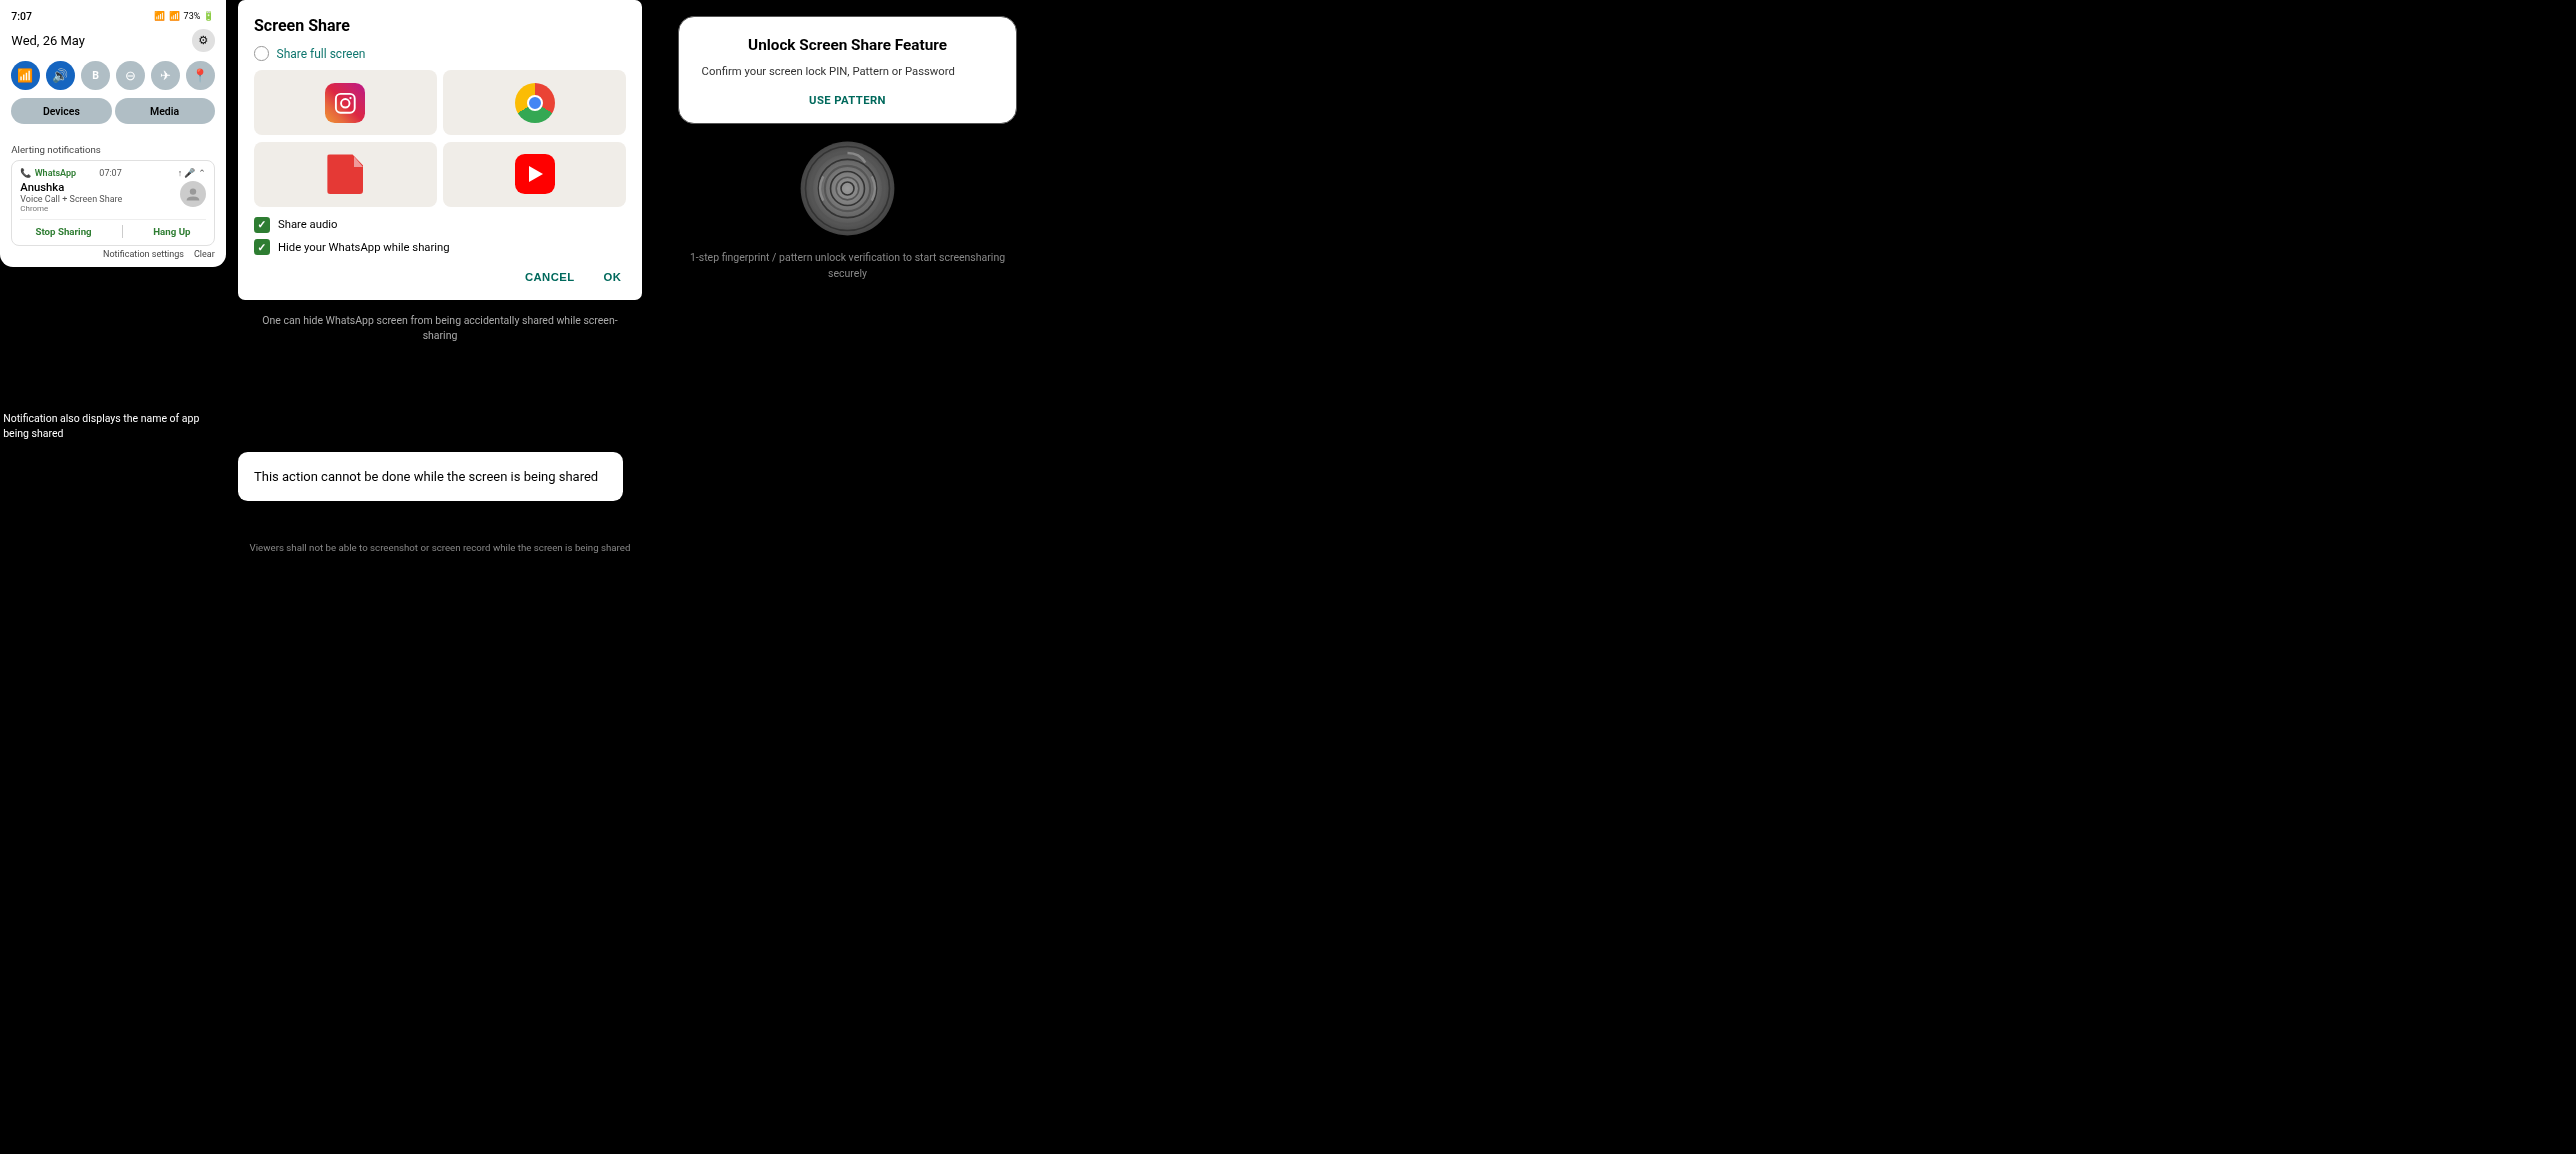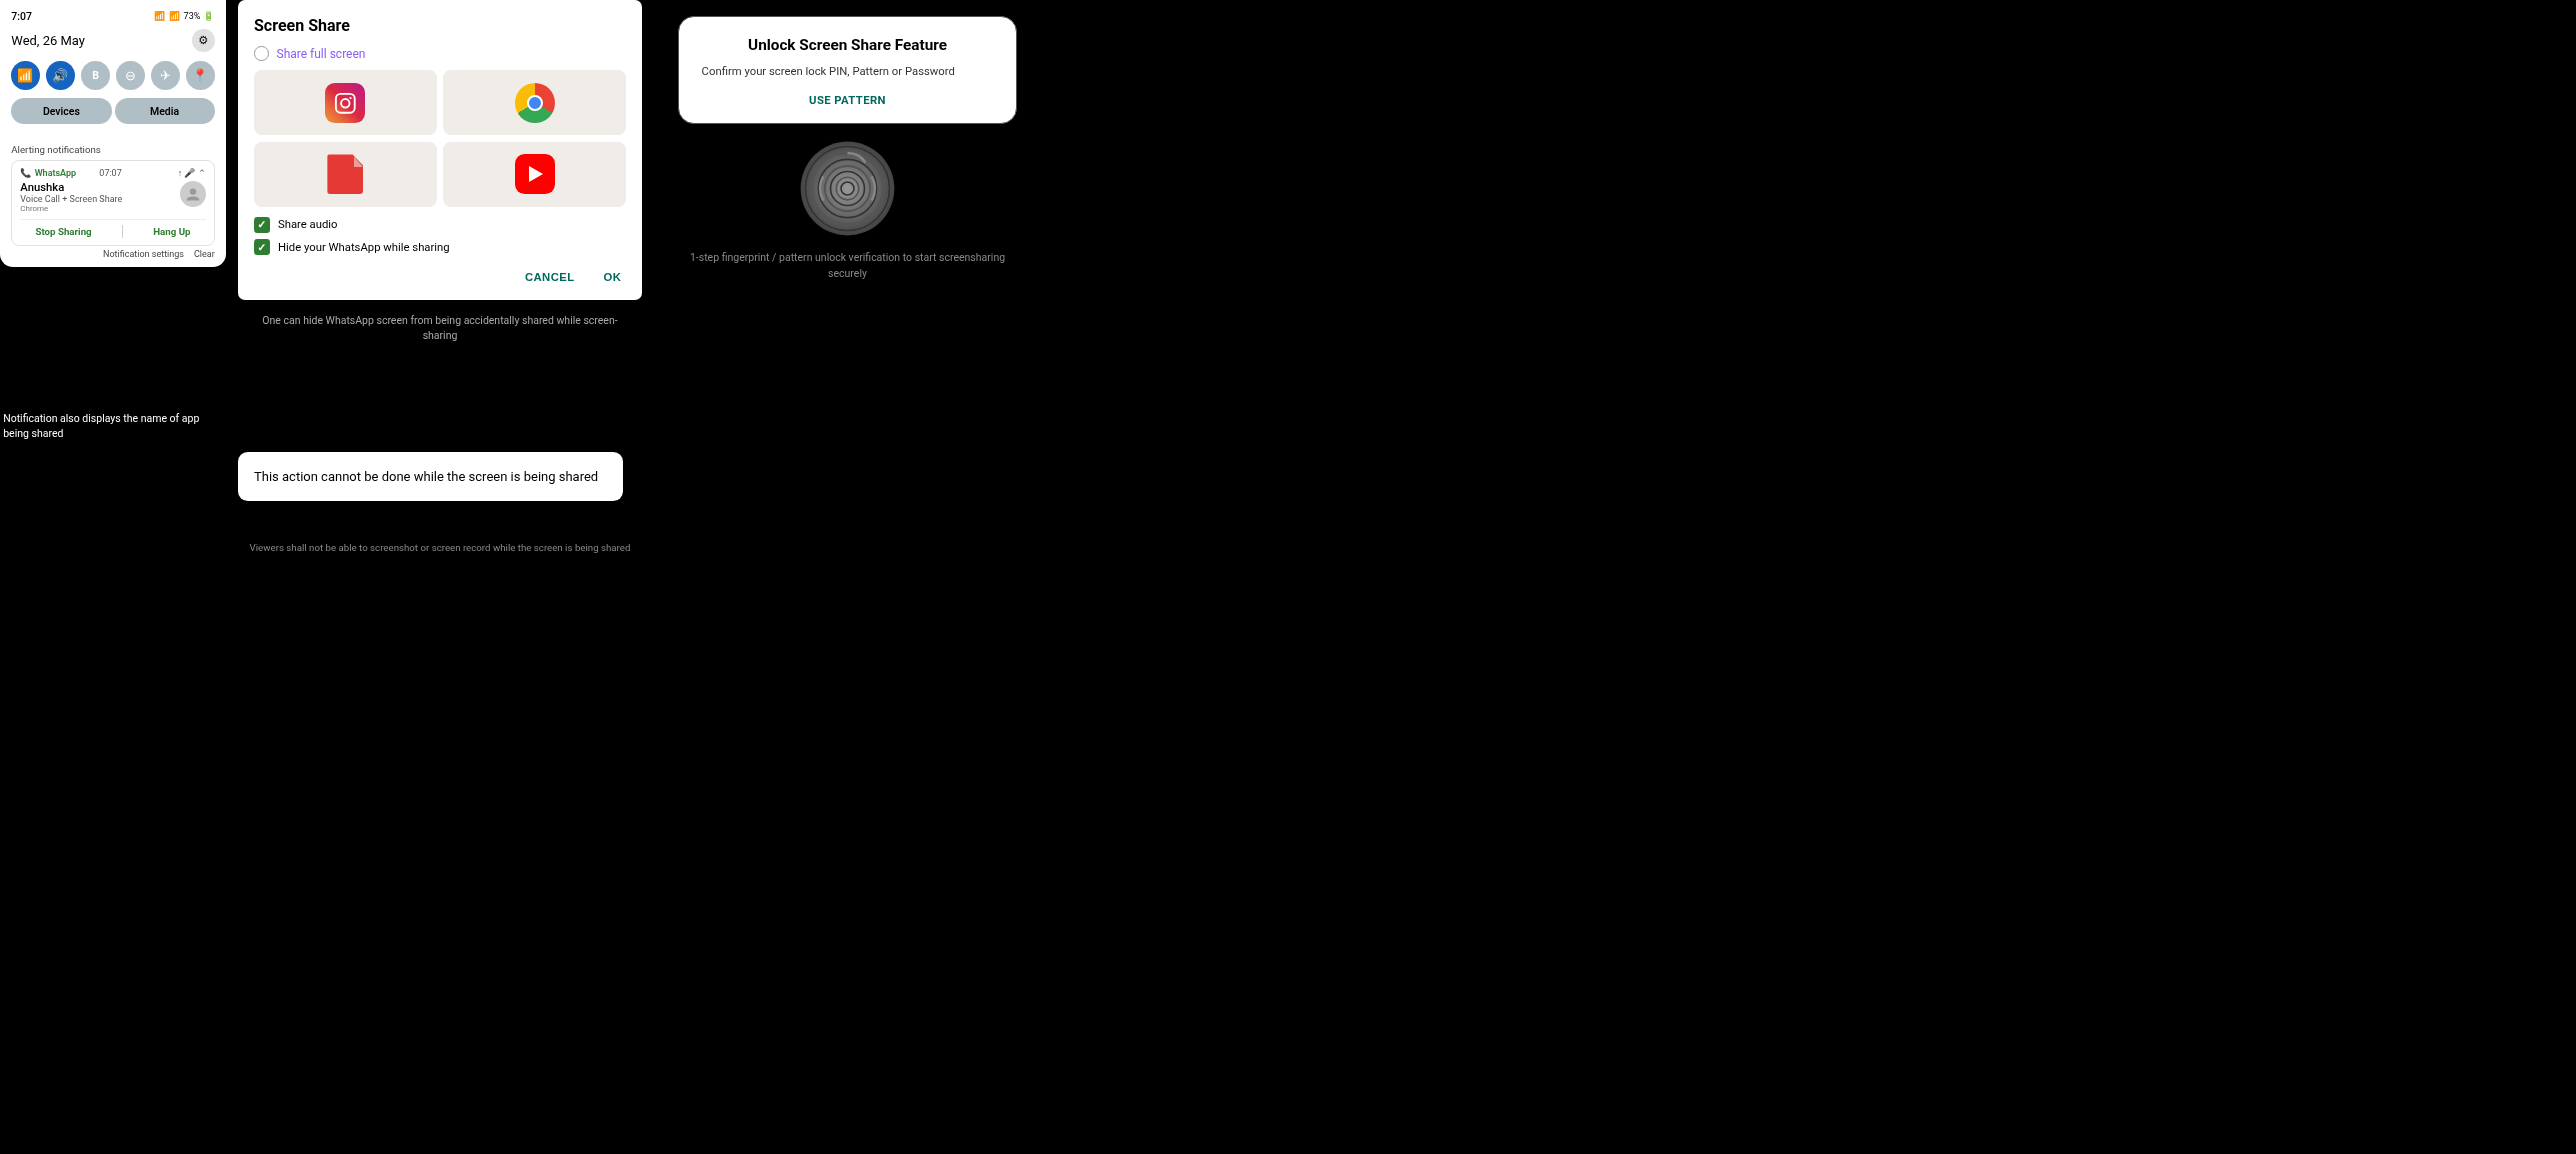--- a/index.html
+++ b/index.html
@@ -225,21 +225,21 @@
       margin-bottom: 9.7px;
     }
     .radio-circle {
       width: 14.5px; height: 14.5px;
       border-radius: 50%;
       border: 1.6px solid #999;
       background: #fff;
     }
     .radio-label {
       font-size: 12px;
-      color: #8b5cf6;
+      color: #0f766e;
     }
 
     .app-grid {
       display: grid;
       grid-template-columns: 1fr 1fr;
       gap: 6.5px;
       margin-bottom: 9.7px;
     }
     .app-tile {
       background: #f0ede8;

